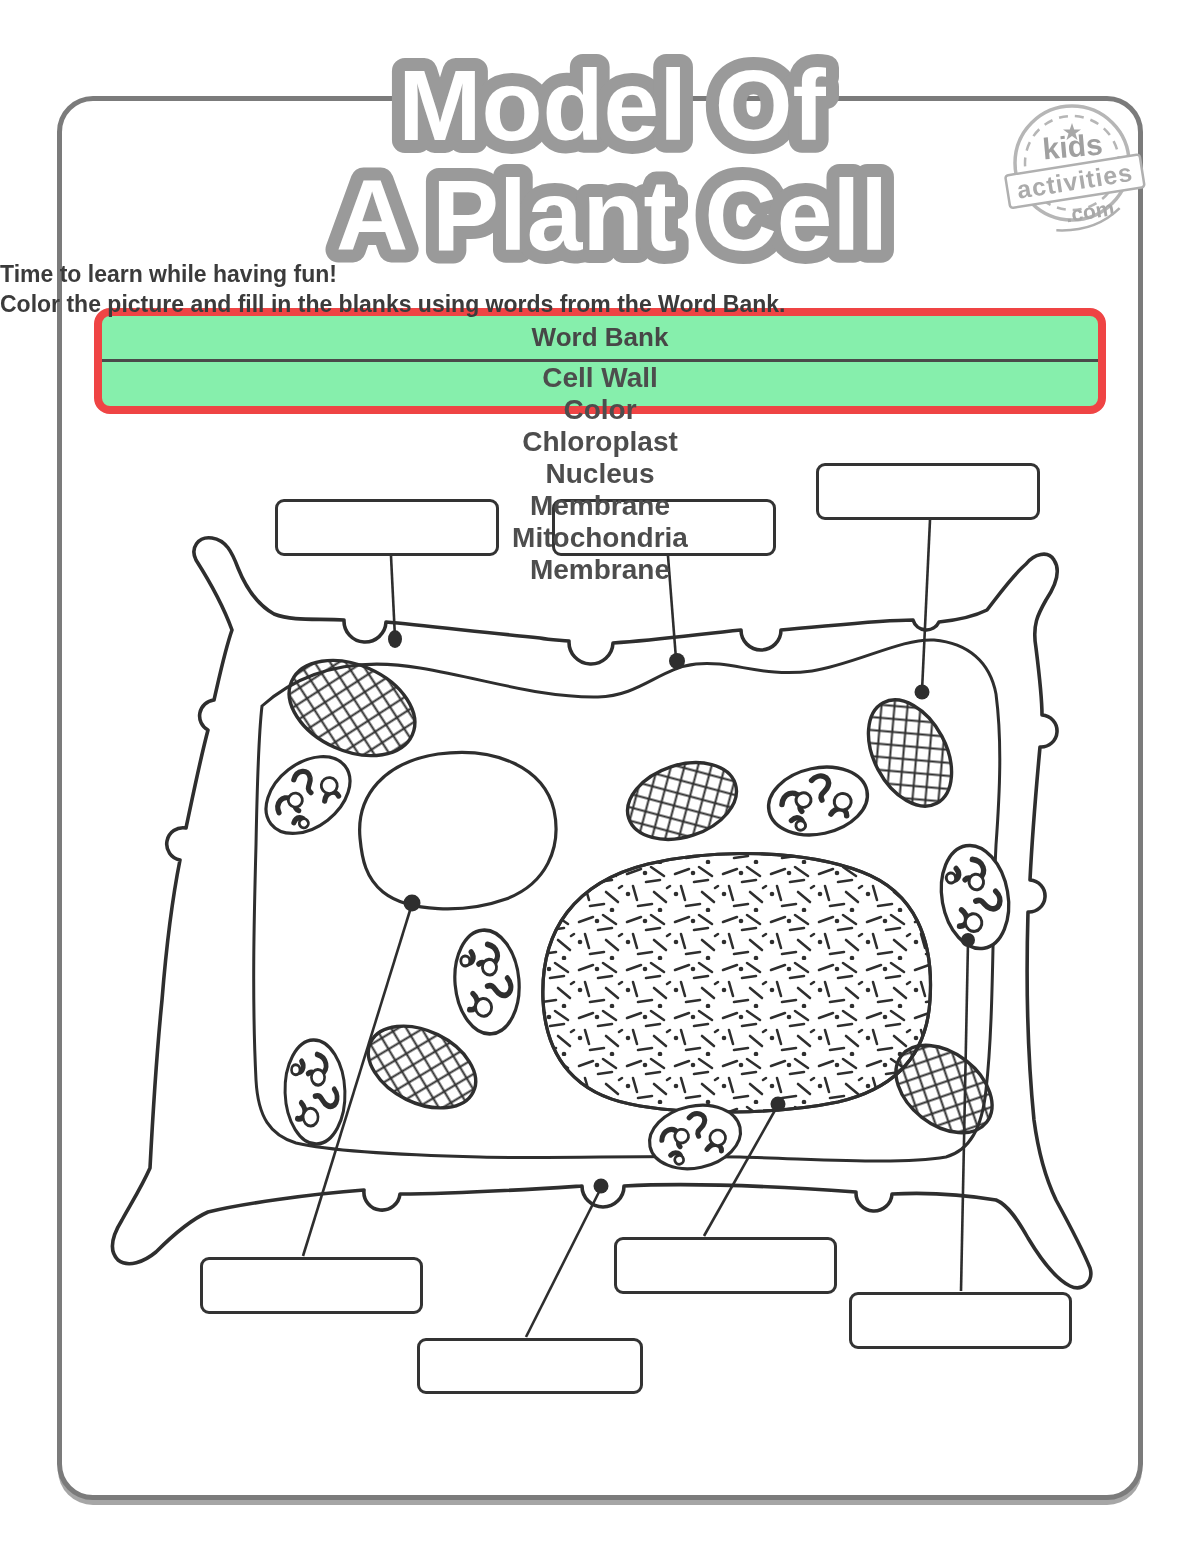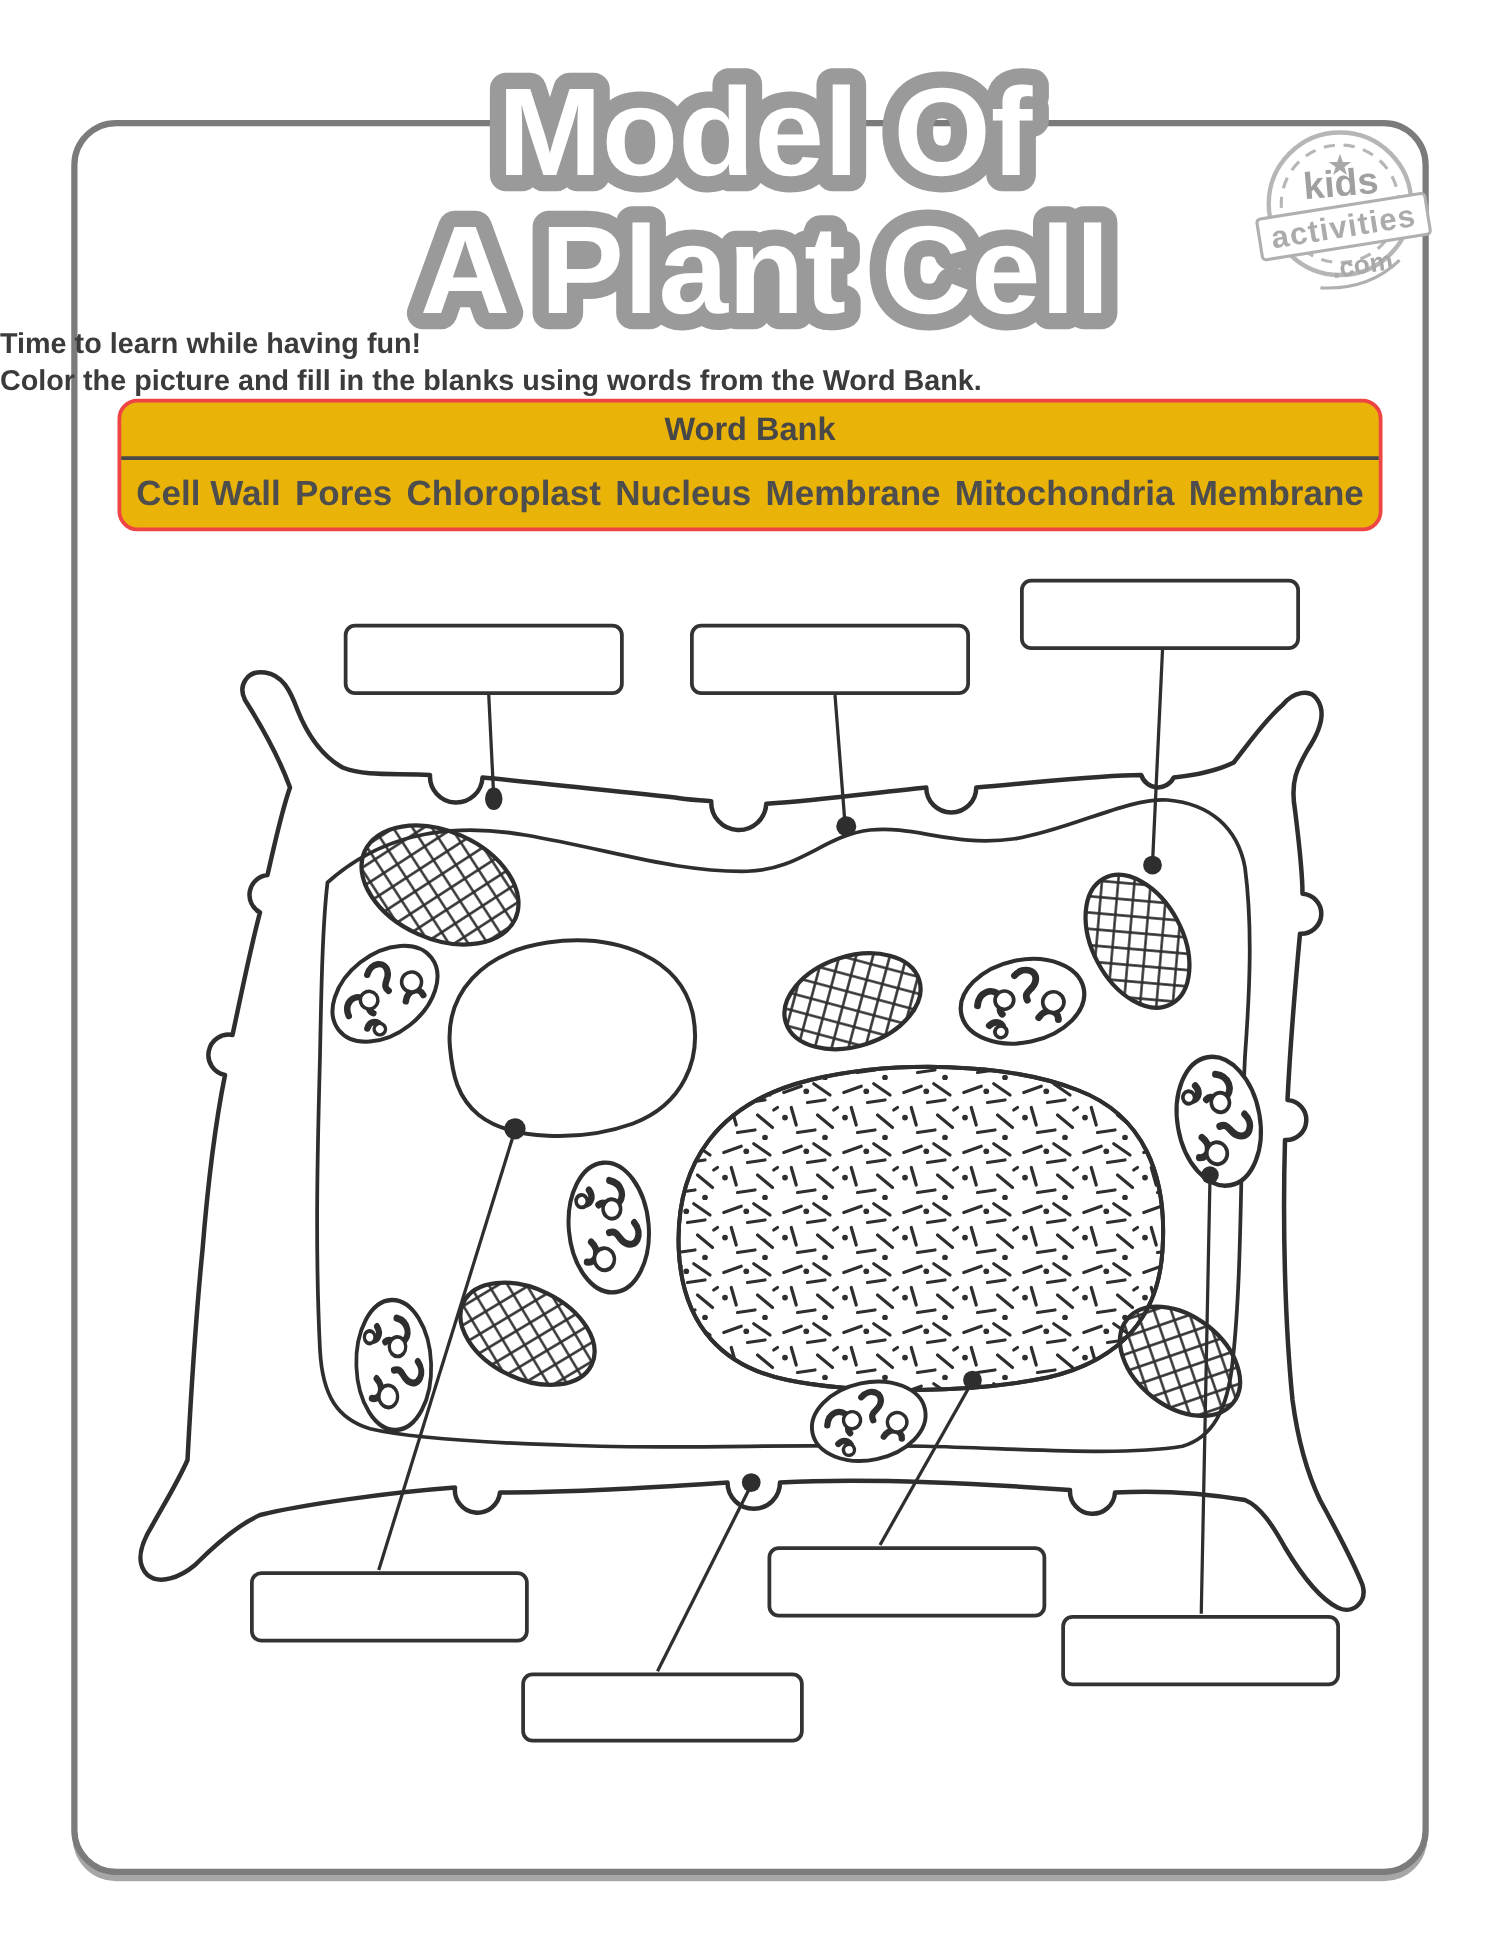--- a/index.html
+++ b/index.html
@@ -4,27 +4,27 @@
 <style>
   html,body{margin:0;padding:0;background:#e8e8e8;}
   .page{position:relative;width:1200px;height:1552px;background:#ffffff;
         font-family:"Liberation Sans",sans-serif;overflow:hidden;margin:0 auto;}
   .frame{position:absolute;left:57px;top:96px;width:1086px;height:1404px;
          border:5px solid #7b7b7b;border-radius:36px;background:#fff;
          box-shadow:0 6px 0 -1px #a6a6a6;box-sizing:border-box;}
   .title-svg{position:absolute;left:0;top:0;width:1200px;height:330px;}
   .subtitle-wrap{position:absolute;left:0;top:259px;width:1200px;text-align:left;
                  font-weight:bold;color:#3b3b3b;font-size:23px;line-height:30px;}
-  .wordbank{position:absolute;left:94px;top:319px;width:1012px;height:106px;
-            border:3px solid #ef4444;border-radius:16px;background:#eab308;box-sizing:border-box;}
+  .wordbank{position:absolute;left:94px;top:308px;width:1012px;height:106px;
+            border:8px solid #ef4444;border-radius:16px;background:#86efac;box-sizing:border-box;}
   .wordbank-header{height:46px;display:flex;align-items:center;justify-content:center;
                    font-weight:bold;font-size:26px;color:#474747;
                    border-bottom:3px solid #4a4a4a;box-sizing:border-box;}
   .wordbank-words{height:54px;display:flex;align-items:center;justify-content:space-between;
-                  padding:0 12px;font-weight:bold;font-size:28px;color:#4d4d4d;}
+                  padding:0 12px;font-weight:bold;font-size:28px;color:#4d4d4d;flex-direction:column;}
   .diagram-svg{position:absolute;left:0;top:0;width:1200px;height:1552px;}
   .answer-box{position:absolute;background:#fff;border:3px solid #333333;border-radius:9px;
               box-sizing:border-box;}
   .b1{left:275px;top:499px;width:224px;height:57px;}
   .b2{left:552px;top:499px;width:224px;height:57px;}
   .b3{left:816px;top:463px;width:224px;height:57px;}
   .b4{left:200px;top:1257px;width:223px;height:57px;}
   .b5{left:417px;top:1338px;width:226px;height:56px;}
   .b6{left:614px;top:1237px;width:223px;height:57px;}
   .b7{left:849px;top:1292px;width:223px;height:57px;}
@@ -174,21 +174,21 @@
   <div class="answer-box b3"><span></span></div>
   <div class="answer-box b4"><span></span></div>
   <div class="answer-box b5"><span></span></div>
   <div class="answer-box b6"><span></span></div>
   <div class="answer-box b7"><span></span></div>
 
   <div class="wordbank">
     <div class="wordbank-header">Word Bank</div>
     <div class="wordbank-words">
       <span>Cell Wall</span>
-      <span>Pores</span>
+      <span>Color</span>
       <span>Chloroplast</span>
       <span>Nucleus</span>
       <span>Membrane</span>
       <span>Mitochondria</span>
       <span>Membrane</span>
     </div>
   </div>
 
   <svg class="title-svg" viewBox="0 0 1200 330">
     <g font-family="Liberation Sans, sans-serif" font-weight="bold" text-anchor="middle" fill="#ffffff" stroke="#9a9a9a" stroke-linejoin="round" paint-order="stroke">

